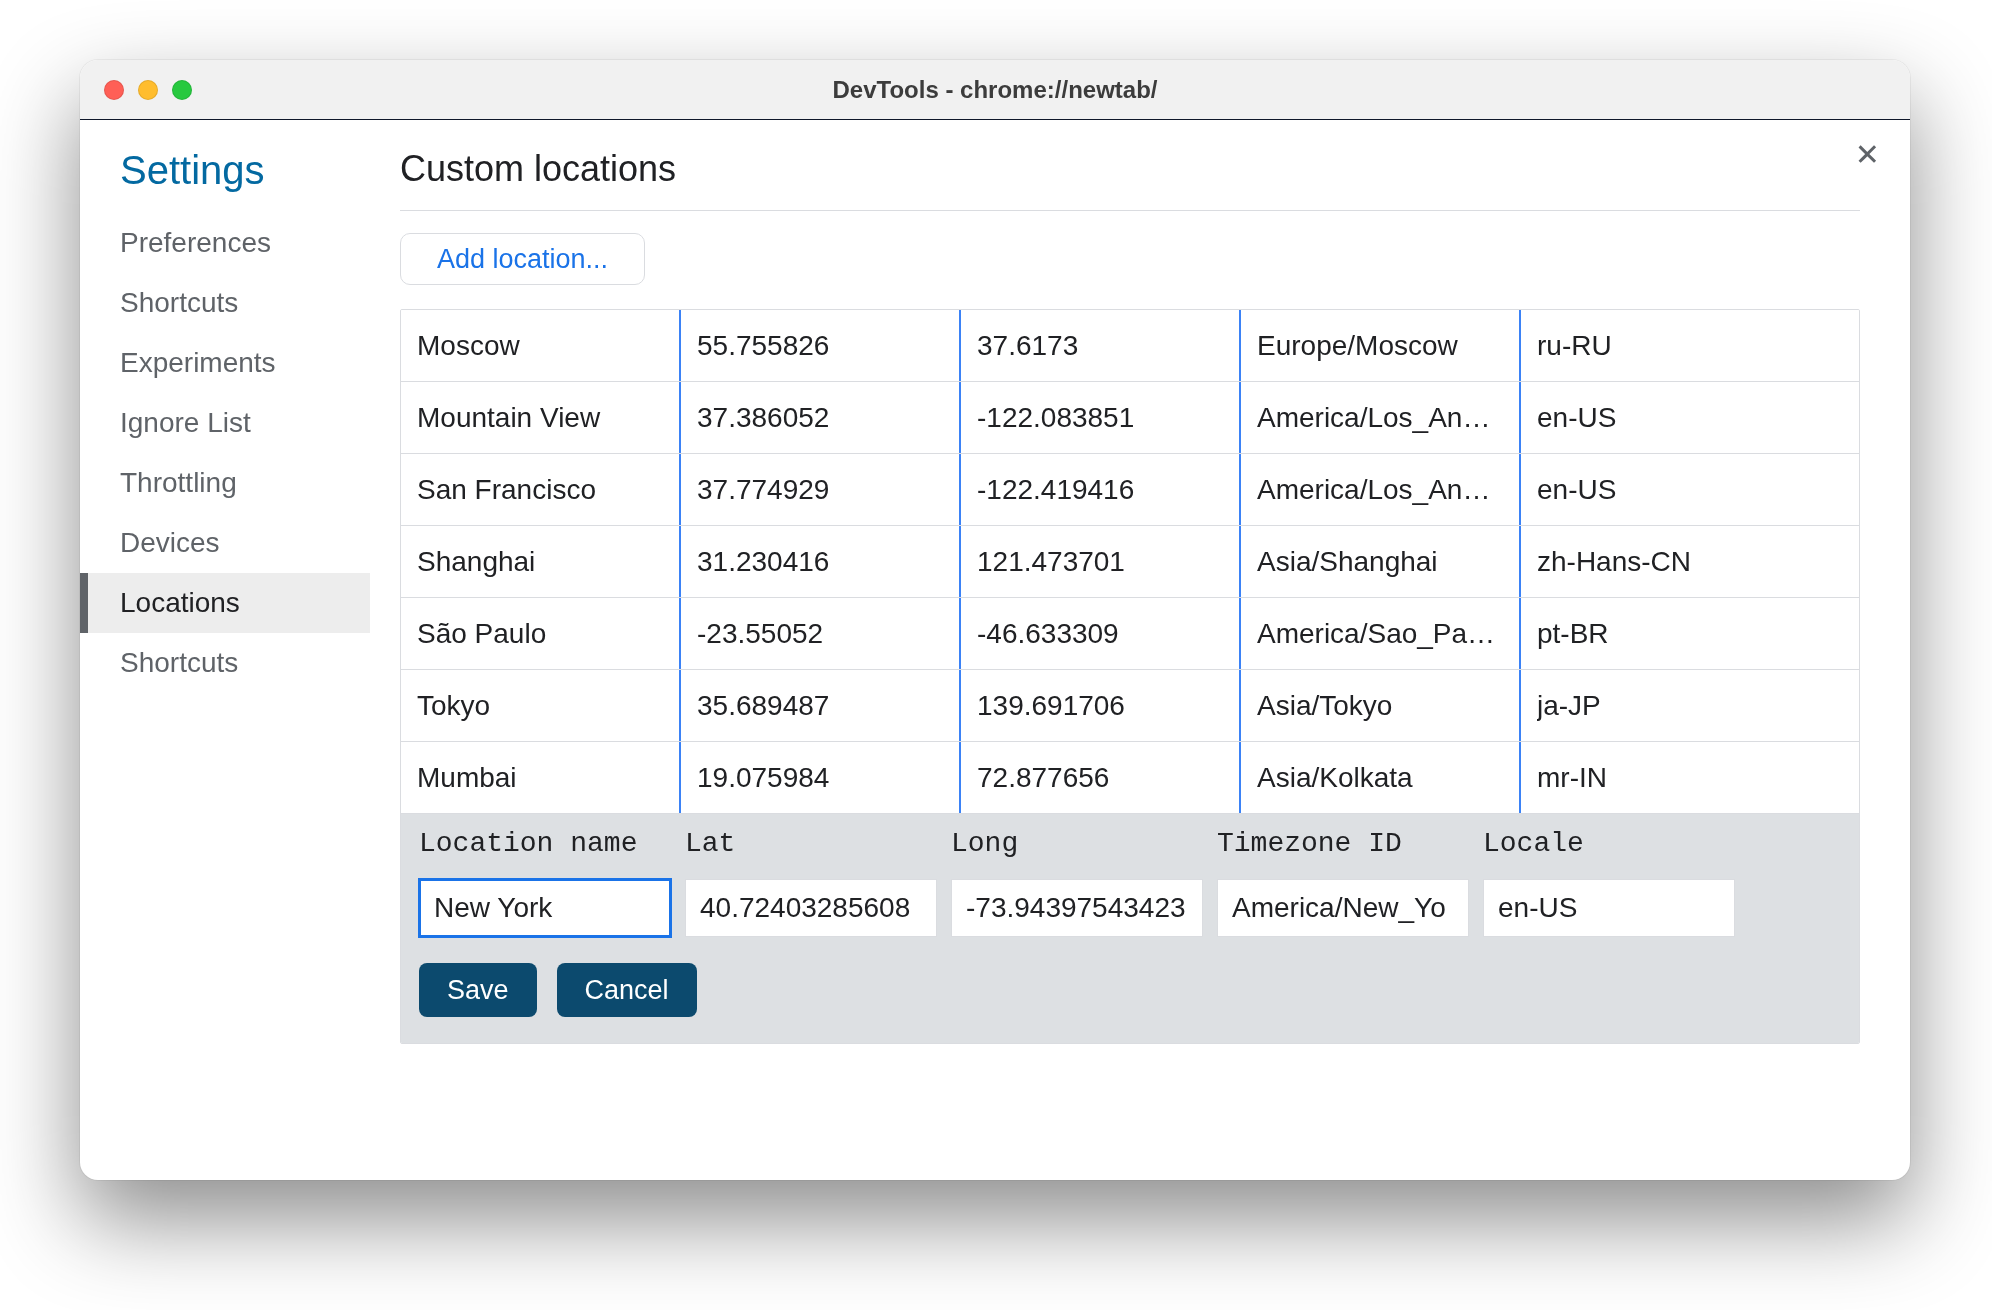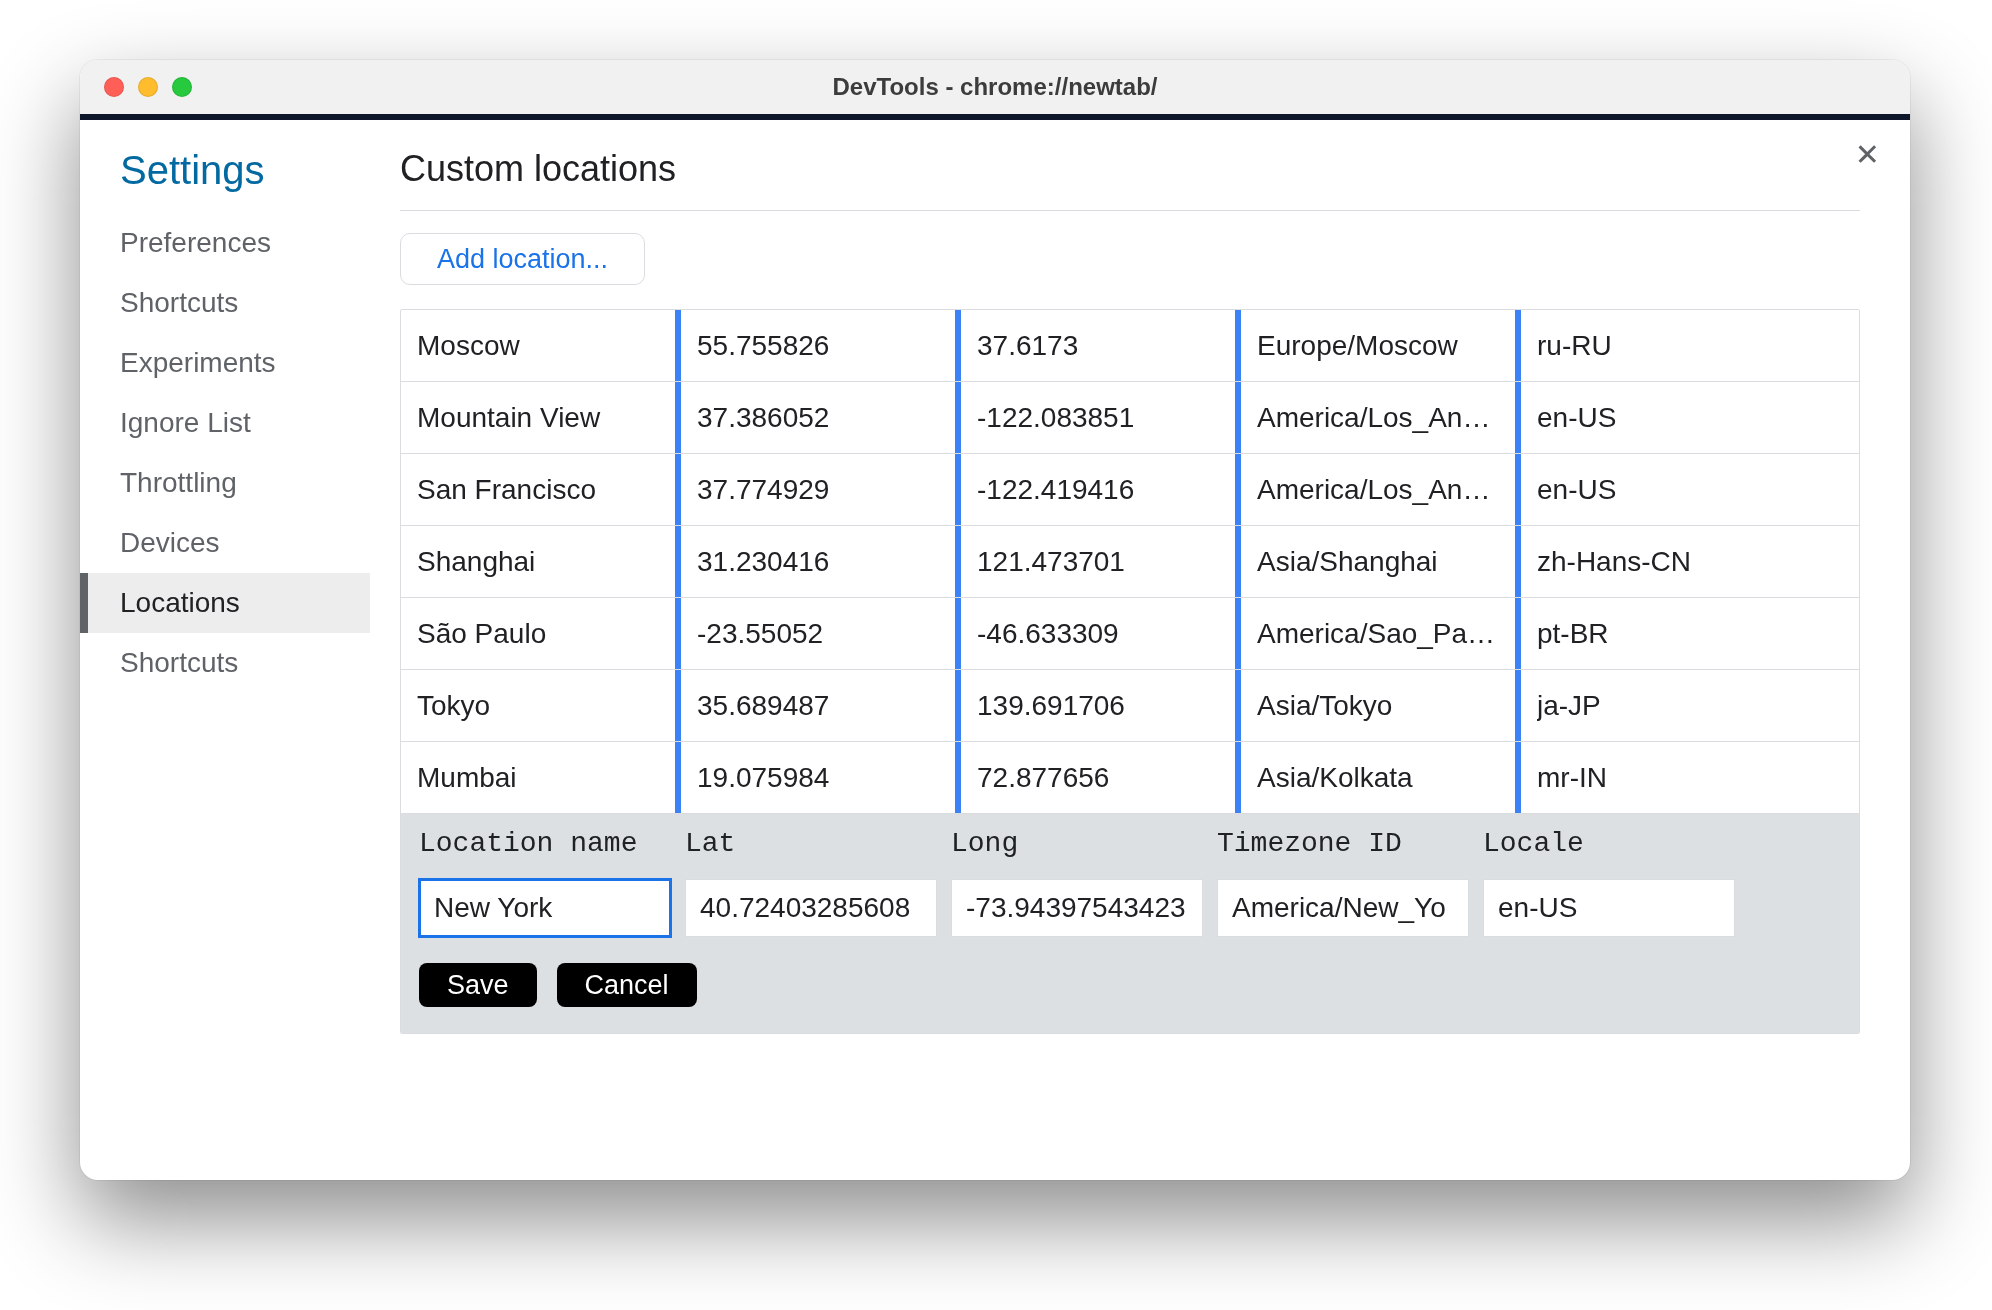--- a/index.html
+++ b/index.html
@@ -19,21 +19,21 @@
     background: #fff;
     border-radius: 18px;
     box-shadow: 0 40px 90px rgba(0,0,0,0.45), 0 0 0 1px rgba(0,0,0,0.05);
     overflow: hidden;
   }
 
   
   .titlebar {
     height: 60px;
     background: #f1f1f1;
-    border-bottom: 6px solid #0f172a;
+    border-bottom: 1px solid #0f172a;
     display: flex;
     align-items: center;
     position: relative;
   }
   .traffic-lights {
     display: flex;
     gap: 14px;
     padding-left: 24px;
   }
   .tl { width: 20px; height: 20px; border-radius: 50%; }
@@ -132,21 +132,21 @@
   }
   .loc-row {
     display: flex;
     border-bottom: 1px solid #dadce0;
     height: 72px;
     align-items: center;
     background: #fff;
   }
   .loc-row:last-of-type { border-bottom: none; }
   .loc-cell {
-    border-right: 6px solid #3b82f6;
+    border-right: 2px solid #3b82f6;
     height: 100%;
     display: flex;
     align-items: center;
     padding: 0 16px;
     font-size: 28px;
     color: #202124;
     overflow: hidden;
     white-space: nowrap;
     text-overflow: ellipsis;
   }
@@ -194,25 +194,25 @@
   .in-long { width: 252px; }
   .in-tz   { width: 252px; }
   .in-loc  { width: 252px; }
 
   .edit-actions {
     display: flex;
     gap: 20px;
     padding: 26px 18px 0 18px;
   }
   .btn-primary {
-    background: #000000;
+    background: #0c4a6e;
     color: #fff;
     border: none;
     border-radius: 8px;
-    height: 44px;
+    height: 54px;
     padding: 0 28px;
     font-size: 27px;
     font-weight: 500;
     font-family: inherit;
     cursor: pointer;
   }
   .ellip { display: block; overflow: hidden; text-overflow: ellipsis; white-space: nowrap; width:100%; }
 </style>
 </head>
 <body>

